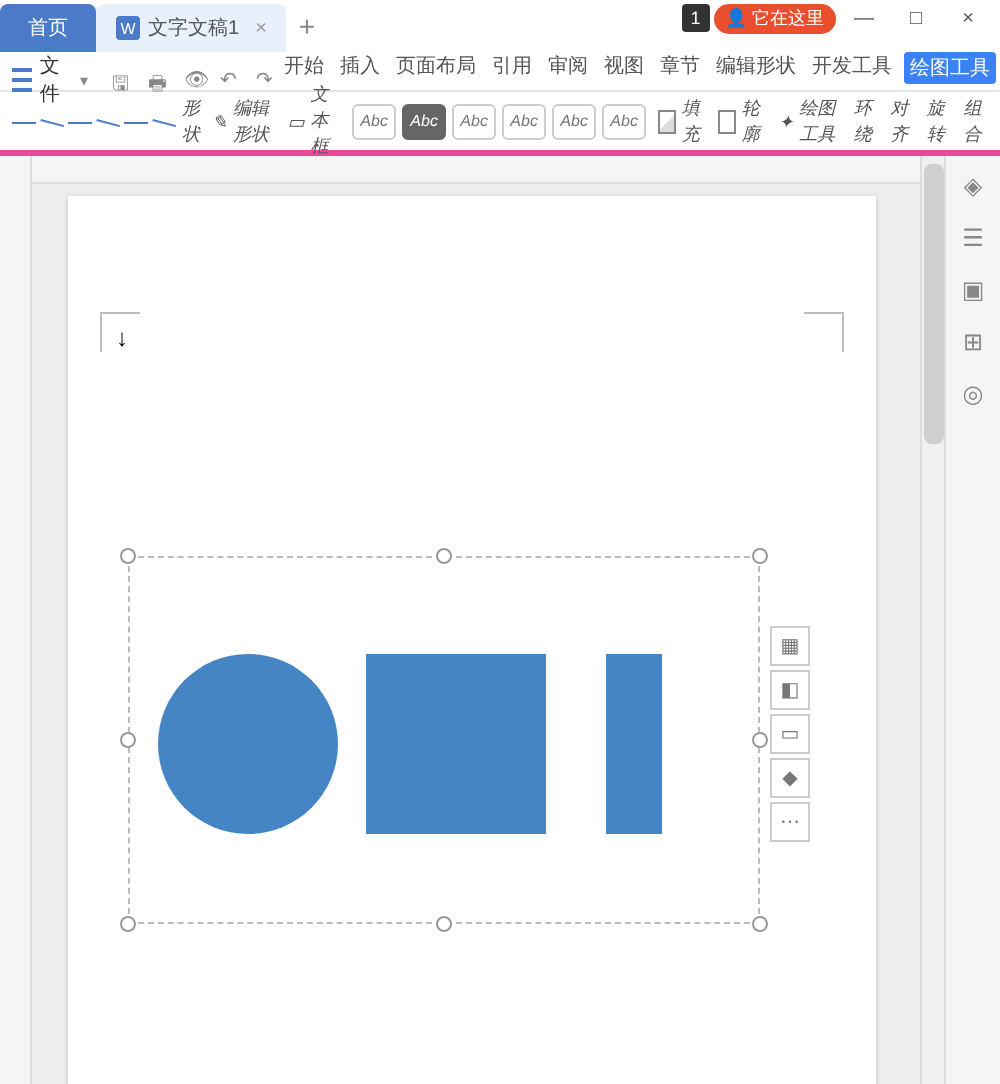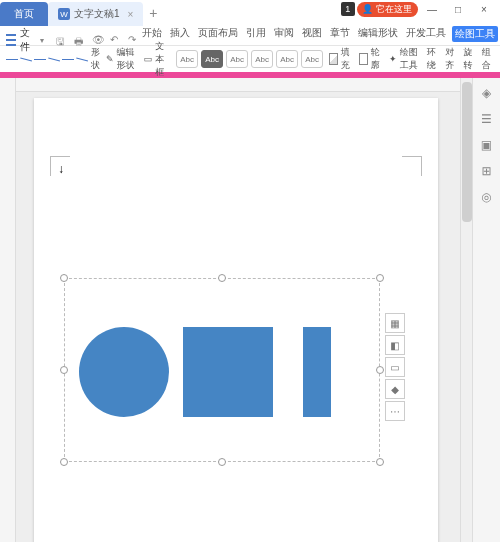--- a/index.html
+++ b/index.html
@@ -23,21 +23,21 @@
 .hamburger { width:14px;height:12px;display:flex;flex-direction:column;justify-content:space-between;}
 .hamburger span{height:2px;background:#4a7ac8;}
 .menu-file { font-size:10px;color:#333;}
 .menu-arrow{font-size:8px;color:#888;margin-left:2px;}
 .menu-icons { display:flex;gap:6px;margin-left:8px;}
 .menu-icons span{width:12px;height:12px;color:#888;font-size:10px;}
 .menu-tabs { display:flex;gap:4px;margin-left:auto;font-size:10px;color:#555;}
 .menu-tabs .mtab{padding:0 2px;white-space:nowrap;}
 .menu-tabs .mtab.active{background:#3b82f6;color:#fff;border-radius:2px;padding:1px 3px;}
 
-.ribbon { height: 32px; background: #fff; display: flex; align-items: center; padding: 0 6px; gap: 6px; border-bottom: 6px solid #ec4899; }
+.ribbon { height: 32px; background: #fff; display: flex; align-items: center; padding: 0 6px; gap: 6px; border-bottom: 3px solid #ec4899; font-style: italic; }
 .rb-group { display:flex;align-items:center;gap:3px;font-size:9px;color:#555;}
 .line-samples{display:flex;gap:2px;}
 .line-samples span{width:12px;height:12px;display:inline-block;position:relative;}
 .line-samples span::after{content:'';position:absolute;left:0;top:50%;width:100%;height:1px;background:#4a7ac8;}
 .line-samples span.zig::after{background:none;border-top:1px solid #4a7ac8;transform:rotate(15deg);}
 .btn-label{font-size:9px;color:#555;}
 .abc-btn{width:22px;height:18px;border:1px solid #ccc;border-radius:3px;display:flex;align-items:center;justify-content:center;font-size:8px;color:#777;}
 .abc-btn.dark{background:#666;color:#fff;border-color:#666;}
 .fill-icon{width:12px;height:12px;border:1px solid #888;background:linear-gradient(135deg,#fff 50%,#ddd 50%);}
 .outline-icon{width:12px;height:12px;border:1px solid #888;}

